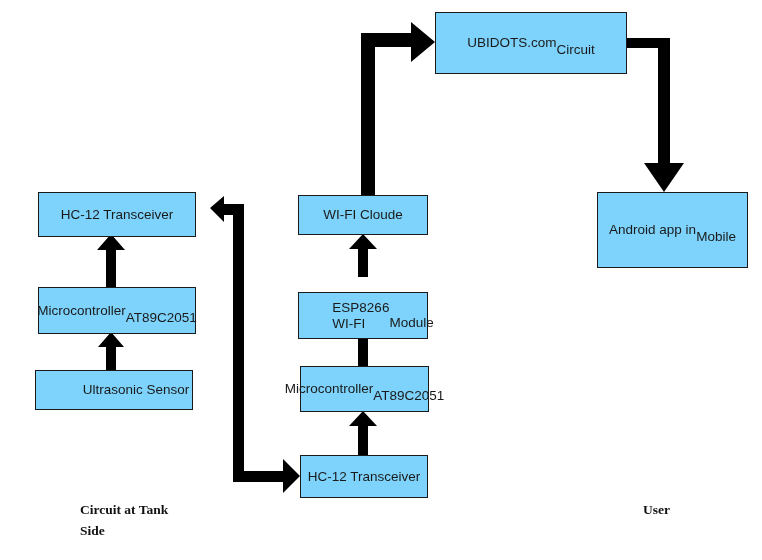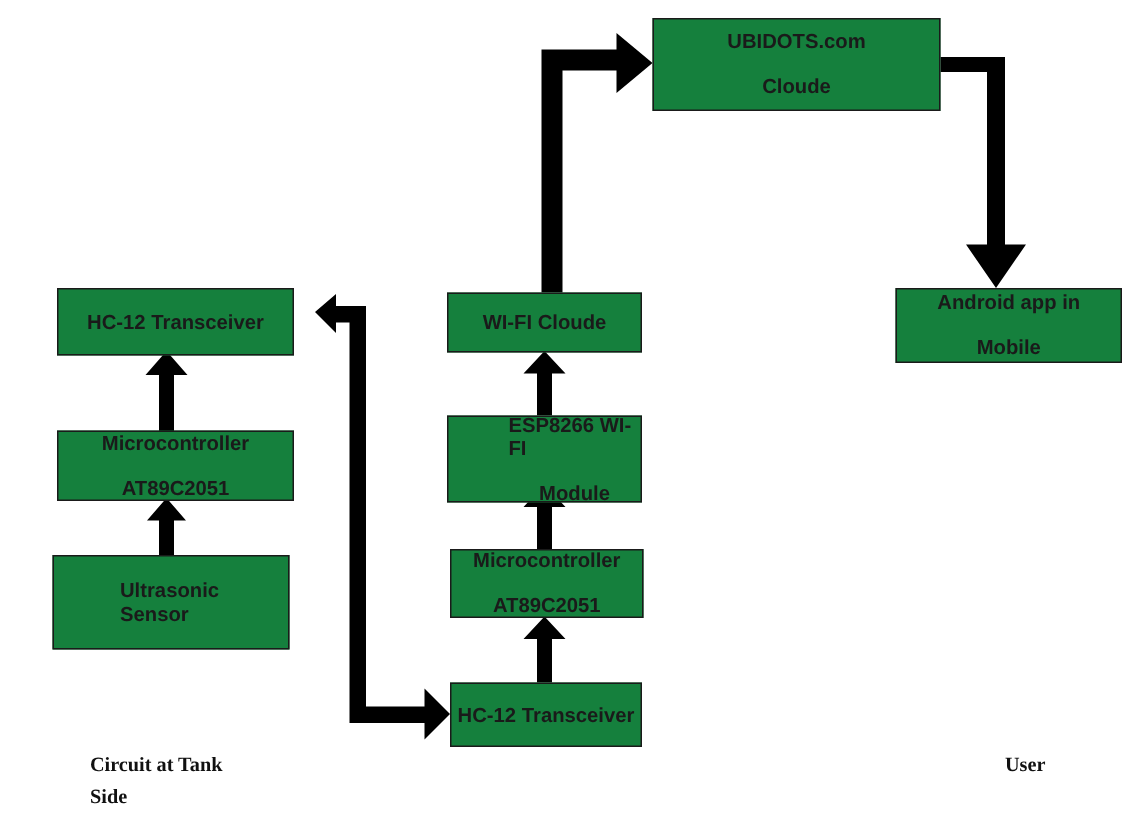--- a/index.html
+++ b/index.html
@@ -12,30 +12,29 @@
     width: 762px;
     height: 560px;
     background: #ffffff;
     overflow: hidden;
     font-family: "Liberation Sans", sans-serif;
   }
   .node {
     position: absolute;
     box-sizing: border-box;
     border: 1.6px solid #1a1a1a;
-    background: #15803d;
+    background: #7dd3fc;
     display: flex;
-    flex-direction: column;
+    flex-direction: row;
     align-items: center;
     justify-content: center;
     color: #1a1a1a;
     font-size: 13.5px;
     line-height: 1.15;
     z-index: 3;
-    font-weight: bold;
   }
   .node .ln1 { display: block; }
   .node .ln2 { display: block; margin-top: 14px; }
 
   .group-label {
     position: absolute;
     font-family: "Liberation Serif", serif;
     font-weight: bold;
     font-size: 13.5px;
     color: #111111;
@@ -96,54 +95,54 @@
   <div class="node single" style="left:38px; top:192px; width:158px; height:45px;">
     <span class="ln1">HC-12 Transceiver</span>
 
   </div>
 
   <div class="node" style="left:38px; top:287px; width:158px; height:47px;">
     <span class="ln1">Microcontroller</span>
     <span class="ln2">AT89C2051</span>
   </div>
 
-  <div class="node single" style="left:35px; top:370px; width:158px; height:63px;padding-left:44px;">
+  <div class="node single" style="left:35px; top:370px; width:158px; height:40px;padding-left:44px;">
     <span class="ln1">Ultrasonic Sensor</span>
 
   </div>
 
   <div class="node single" style="left:298px; top:195px; width:130px; height:40px;">
     <span class="ln1">WI-FI Cloude</span>
 
   </div>
 
-  <div class="node" style="left:298px; top:277px; width:130px; height:58px;padding-left:40px;">
+  <div class="node" style="left:298px; top:292px; width:130px; height:47px;padding-left:40px;">
     <span class="ln1">ESP8266 WI-FI</span>
     <span class="ln2">Module</span>
   </div>
 
   <div class="node" style="left:300px; top:366px; width:129px; height:46px;">
     <span class="ln1">Microcontroller</span>
     <span class="ln2">AT89C2051</span>
   </div>
 
   <div class="node single" style="left:300px; top:455px; width:128px; height:43px;">
     <span class="ln1">HC-12 Transceiver</span>
 
   </div>
 
   <div class="node" style="left:435px; top:12px; width:192px; height:62px;">
     <span class="ln1">UBIDOTS.com</span>
-    <span class="ln2">Cloude</span>
+    <span class="ln2">Circuit</span>
   </div>
 
-  <div class="node" style="left:597px; top:192px; width:151px; height:50px;text-align:right;">
+  <div class="node" style="left:597px; top:192px; width:151px; height:76px;text-align:right;">
     <span class="ln1">Android app in</span>
     <span class="ln2">Mobile</span>
   </div>
 
-  <div class="group-label" style="left:60px; top:500px;">Circuit at Tank
+  <div class="group-label" style="left:80px; top:500px;">Circuit at Tank
 Side</div>
 
 
-  <div class="group-label" style="left:643px; top:500px;margin-left:27px;">User</div>
+  <div class="group-label" style="left:643px; top:500px;">User</div>
 
 </div>
 
 </body></html>

